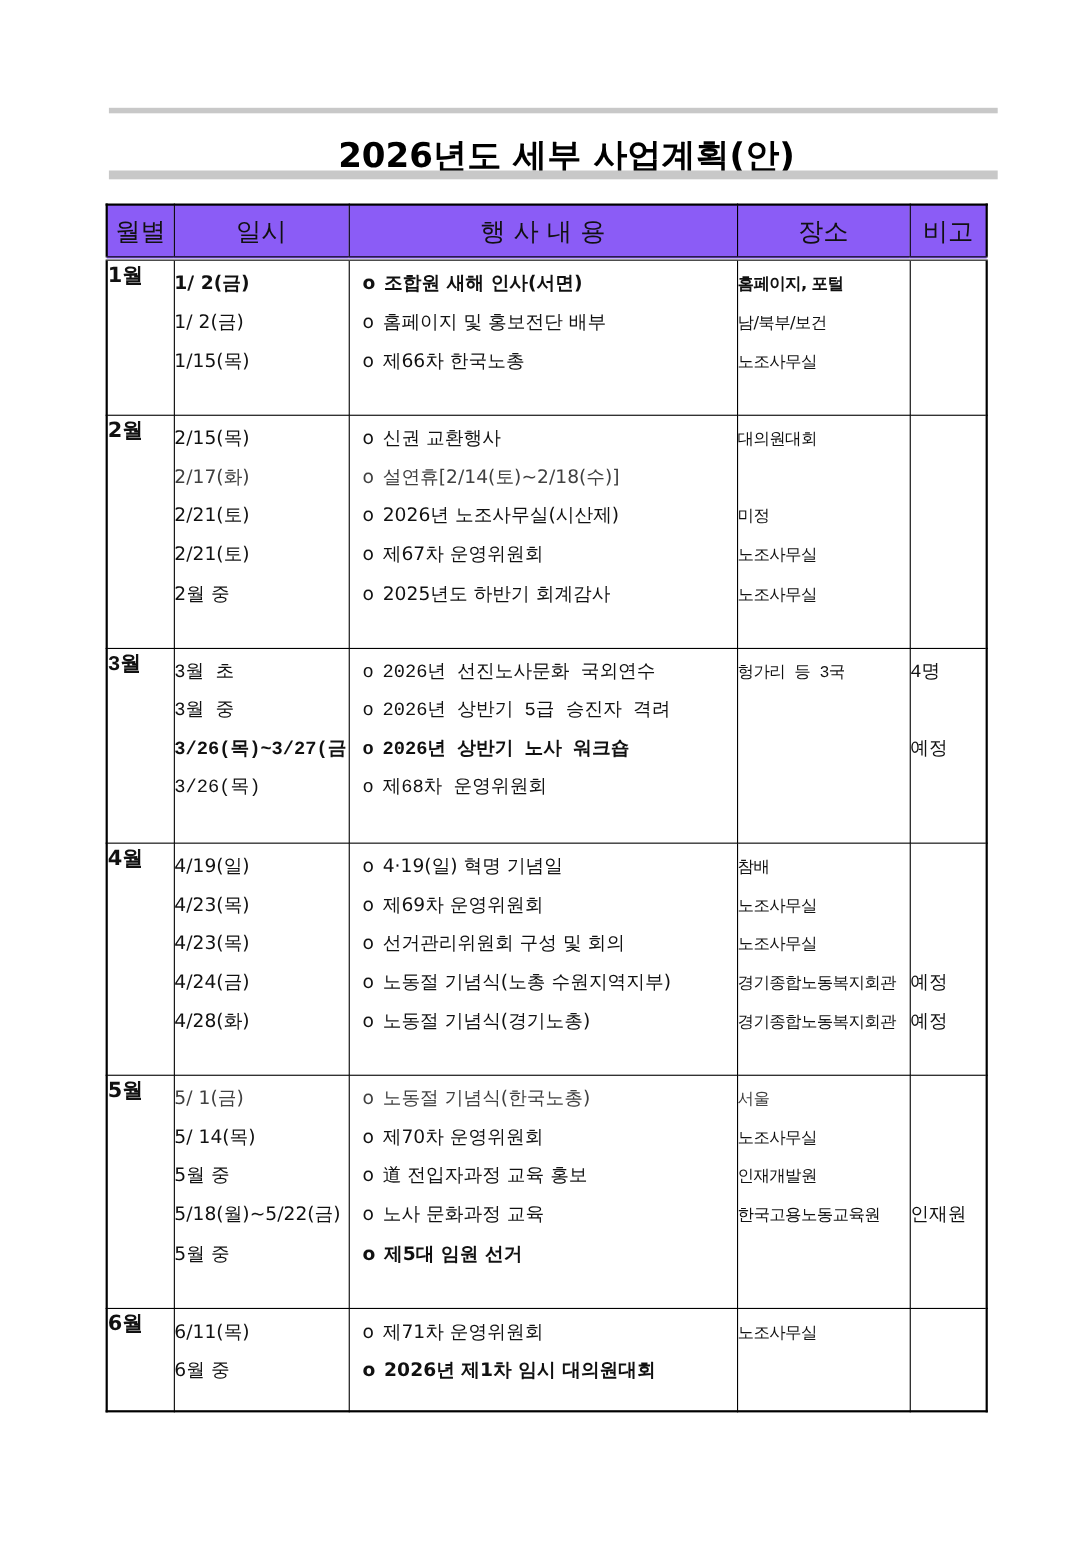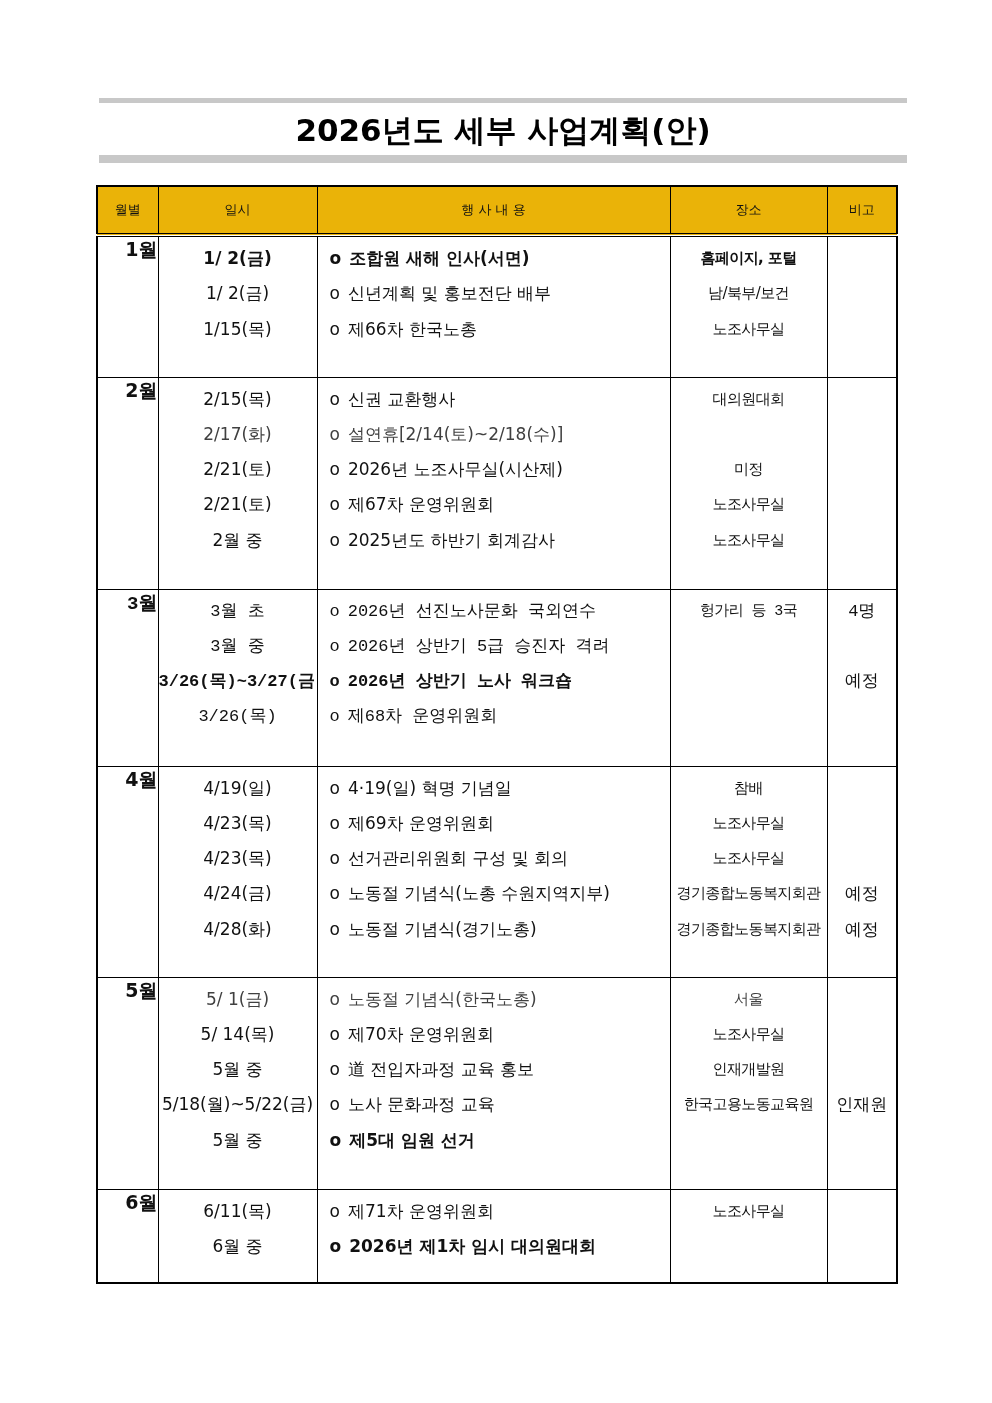--- a/index.html
+++ b/index.html
@@ -7,39 +7,39 @@
          font-family: "DejaVu Sans", "Liberation Sans", sans-serif; color: #111; }
   .bar { position: absolute; left: 99px; width: 808px; background: #c8c8c8; }
   .bar.top { top: 98px; height: 5px; }
   .bar.bottom { top: 155px; height: 8px; }
   .title { position: absolute; left: 99px; width: 808px; top: 108px; height: 44px;
            text-align: center; font-size: 31px; font-weight: bold; letter-spacing: 0px;
            line-height: 44px; color: #000; }
   table.plan { position: absolute; left: 96px; top: 185px; width: 801px;
                border-collapse: collapse; border: 2px solid #000; table-layout: fixed; }
   table.plan th, table.plan td { border: 1px solid #000; padding: 0; vertical-align: top; }
-  table.plan thead th { background: #eab308; height: 46px; font-size: 13px; font-weight: normal;
+  table.plan thead th { background: #8b5cf6; height: 46px; font-size: 23px; font-weight: normal;
                         vertical-align: middle; text-align: center; border-bottom: 4px double #000; }
   col.c1 { width: 61px; } col.c2 { width: 159px; } col.c3 { width: 353px; }
   col.c4 { width: 157px; } col.c5 { width: 70px; }
-  td.month { font-size: 19px; font-weight: bold; text-align: right; vertical-align: middle; }
+  td.month { font-size: 19px; font-weight: bold; text-align: left; vertical-align: middle; }
   .lines { padding-top: 4px; }
   .line { height: 35.3px; line-height: 35.3px; font-size: 17px; white-space: nowrap; overflow: hidden; }
-  td.date .line, td.place .line, td.note .line { text-align: center; }
+  td.date .line, td.place .line, td.note .line { text-align: left; }
   td.event .line { padding-left: 12px; }
   td.place .line { font-size: 15px; letter-spacing: -0.6px; }
   td.event .line .bullet { margin-right: 8px; }
   .b { font-weight: bold; }
   .red { color: #404040; }
 </style>
 </head>
 <body>
 
 <div class="bar top"></div>
-<h1 class="title" style="margin:0;">2026년도 세부 사업계획(안)</h1>
+<h1 class="title" style="margin:12px;">2026년도 세부 사업계획(안)</h1>
 <div class="bar bottom"></div>
 
 <table class="plan">
   <colgroup>
       <col class="c1">
       <col class="c2">
       <col class="c3">
       <col class="c4">
       <col class="c5">
     </colgroup>
@@ -58,21 +58,21 @@
         <td class="date">
           <div class="lines">
             <div class="line b">1/  2(금)</div>
             <div class="line">1/  2(금)</div>
             <div class="line">1/15(목)</div>
           </div>
         </td>
         <td class="event">
           <div class="lines">
             <div class="line b"><span class="bullet">o</span><span>조합원 새해 인사(서면)</span></div>
-            <div class="line"><span class="bullet">o</span><span>신년계획 및 홍보전단 배부</span></div>
+            <div class="line"><span class="bullet">o</span><span>홈페이지 및 홍보전단 배부</span></div>
             <div class="line"><span class="bullet">o</span><span>제66차 한국노총</span></div>
           </div>
         </td>
         <td class="place">
           <div class="lines">
             <div class="line b">홈페이지, 포털</div>
             <div class="line">남/북부/보건</div>
             <div class="line">노조사무실</div>
           </div>
         </td>

